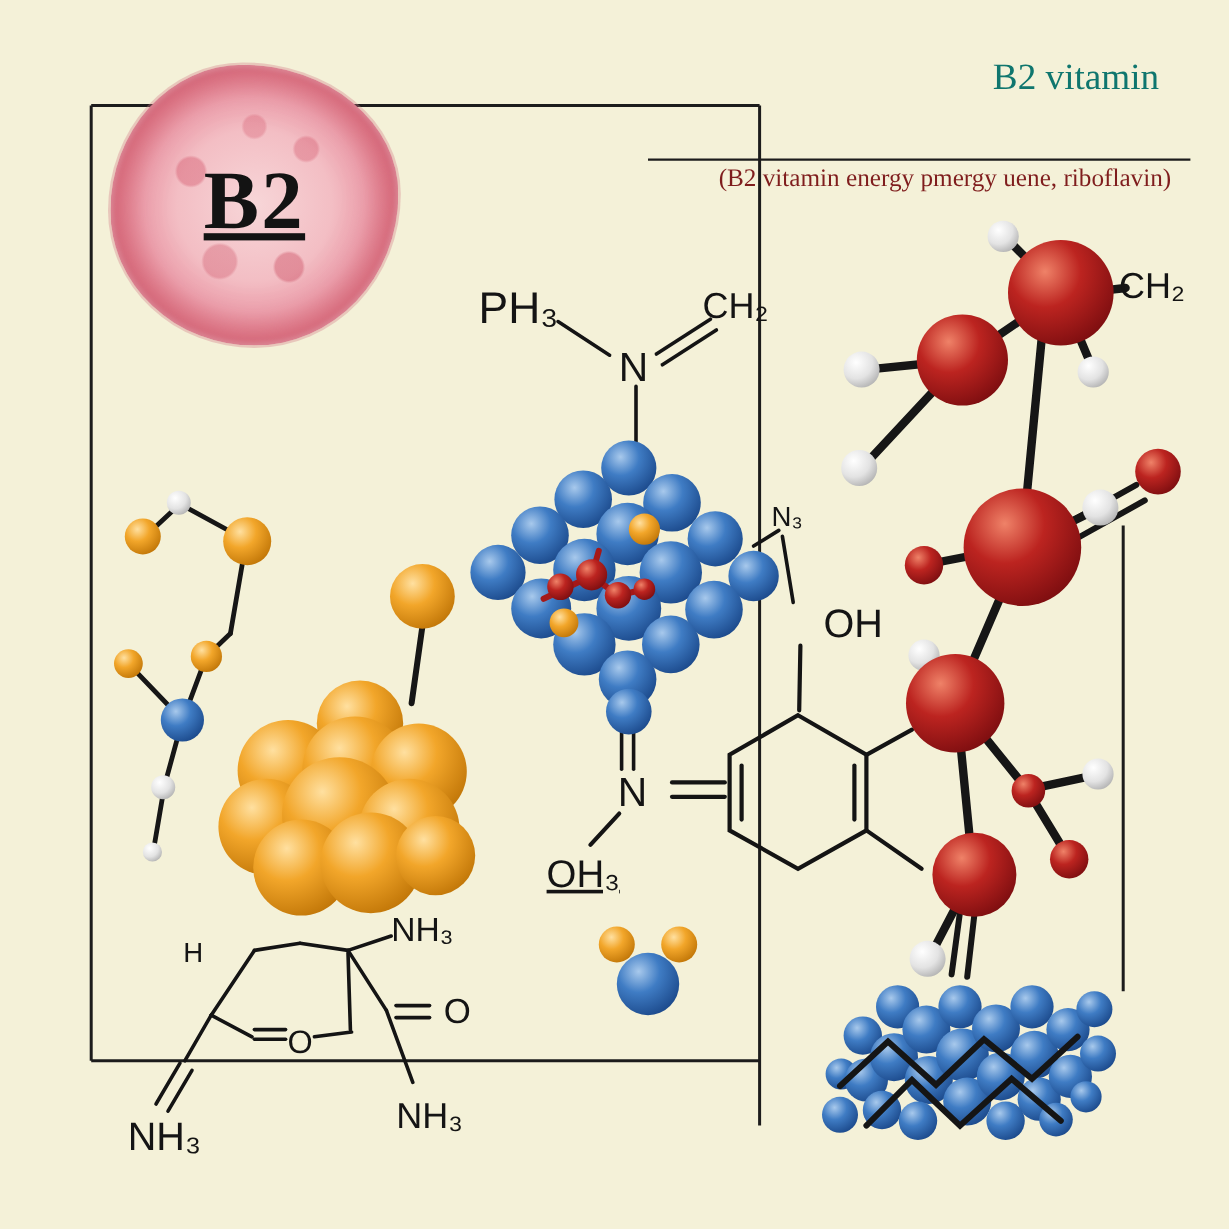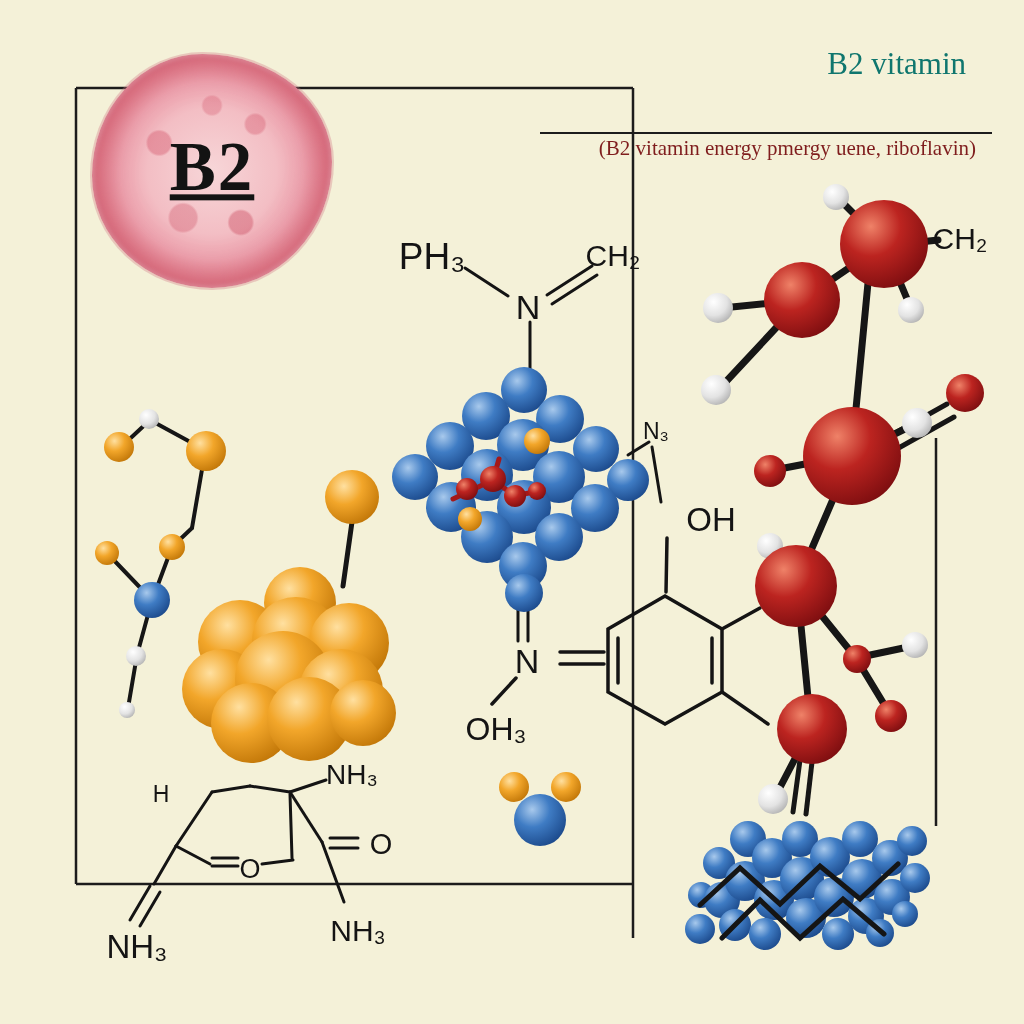--- a/index.html
+++ b/index.html
@@ -275,21 +275,21 @@
 
   <div class="hdr-small">B2 vitamin</div>
   <div class="hdr-sub">(B2 vitamin energy pmergy uene, riboflavin)</div>
 
   <span class="lbl" style="left:432px;top:257px;font-size:37px;">PH₃</span>
   <span class="lbl" style="left:613px;top:256px;font-size:30px;">CH₂</span>
   <span class="lbl" style="left:528px;top:307px;font-size:34px;">N</span>
   <span class="lbl" style="left:656px;top:431px;font-size:23px;">N₃</span>
   <span class="lbl" style="left:686px;top:520px;font-size:33px;margin-left:25px;">OH</span>
   <span class="lbl" style="left:527px;top:661px;font-size:34px;">N</span>
-  <span class="lbl" style="left:496px;top:729px;font-size:32px;">OH₃</span>
+  <span class="lbl" style="left:486px;top:729px;font-size:32px;text-decoration:underline;">OH₃</span>
   <span class="lbl" style="left:960px;top:239px;font-size:30px;">CH₂</span>
   <span class="lbl" style="left:161px;top:794px;font-size:23px;">H</span>
   <span class="lbl" style="left:352px;top:775px;font-size:28px;">NH₃</span>
   <span class="lbl" style="left:250px;top:869px;font-size:27px;">O</span>
   <span class="lbl" style="left:381px;top:844px;font-size:29px;">O</span>
   <span class="lbl" style="left:358px;top:931px;font-size:30px;">NH₃</span>
   <span class="lbl" style="left:137px;top:947px;font-size:33px;">NH₃</span>
 
 </div>
 

